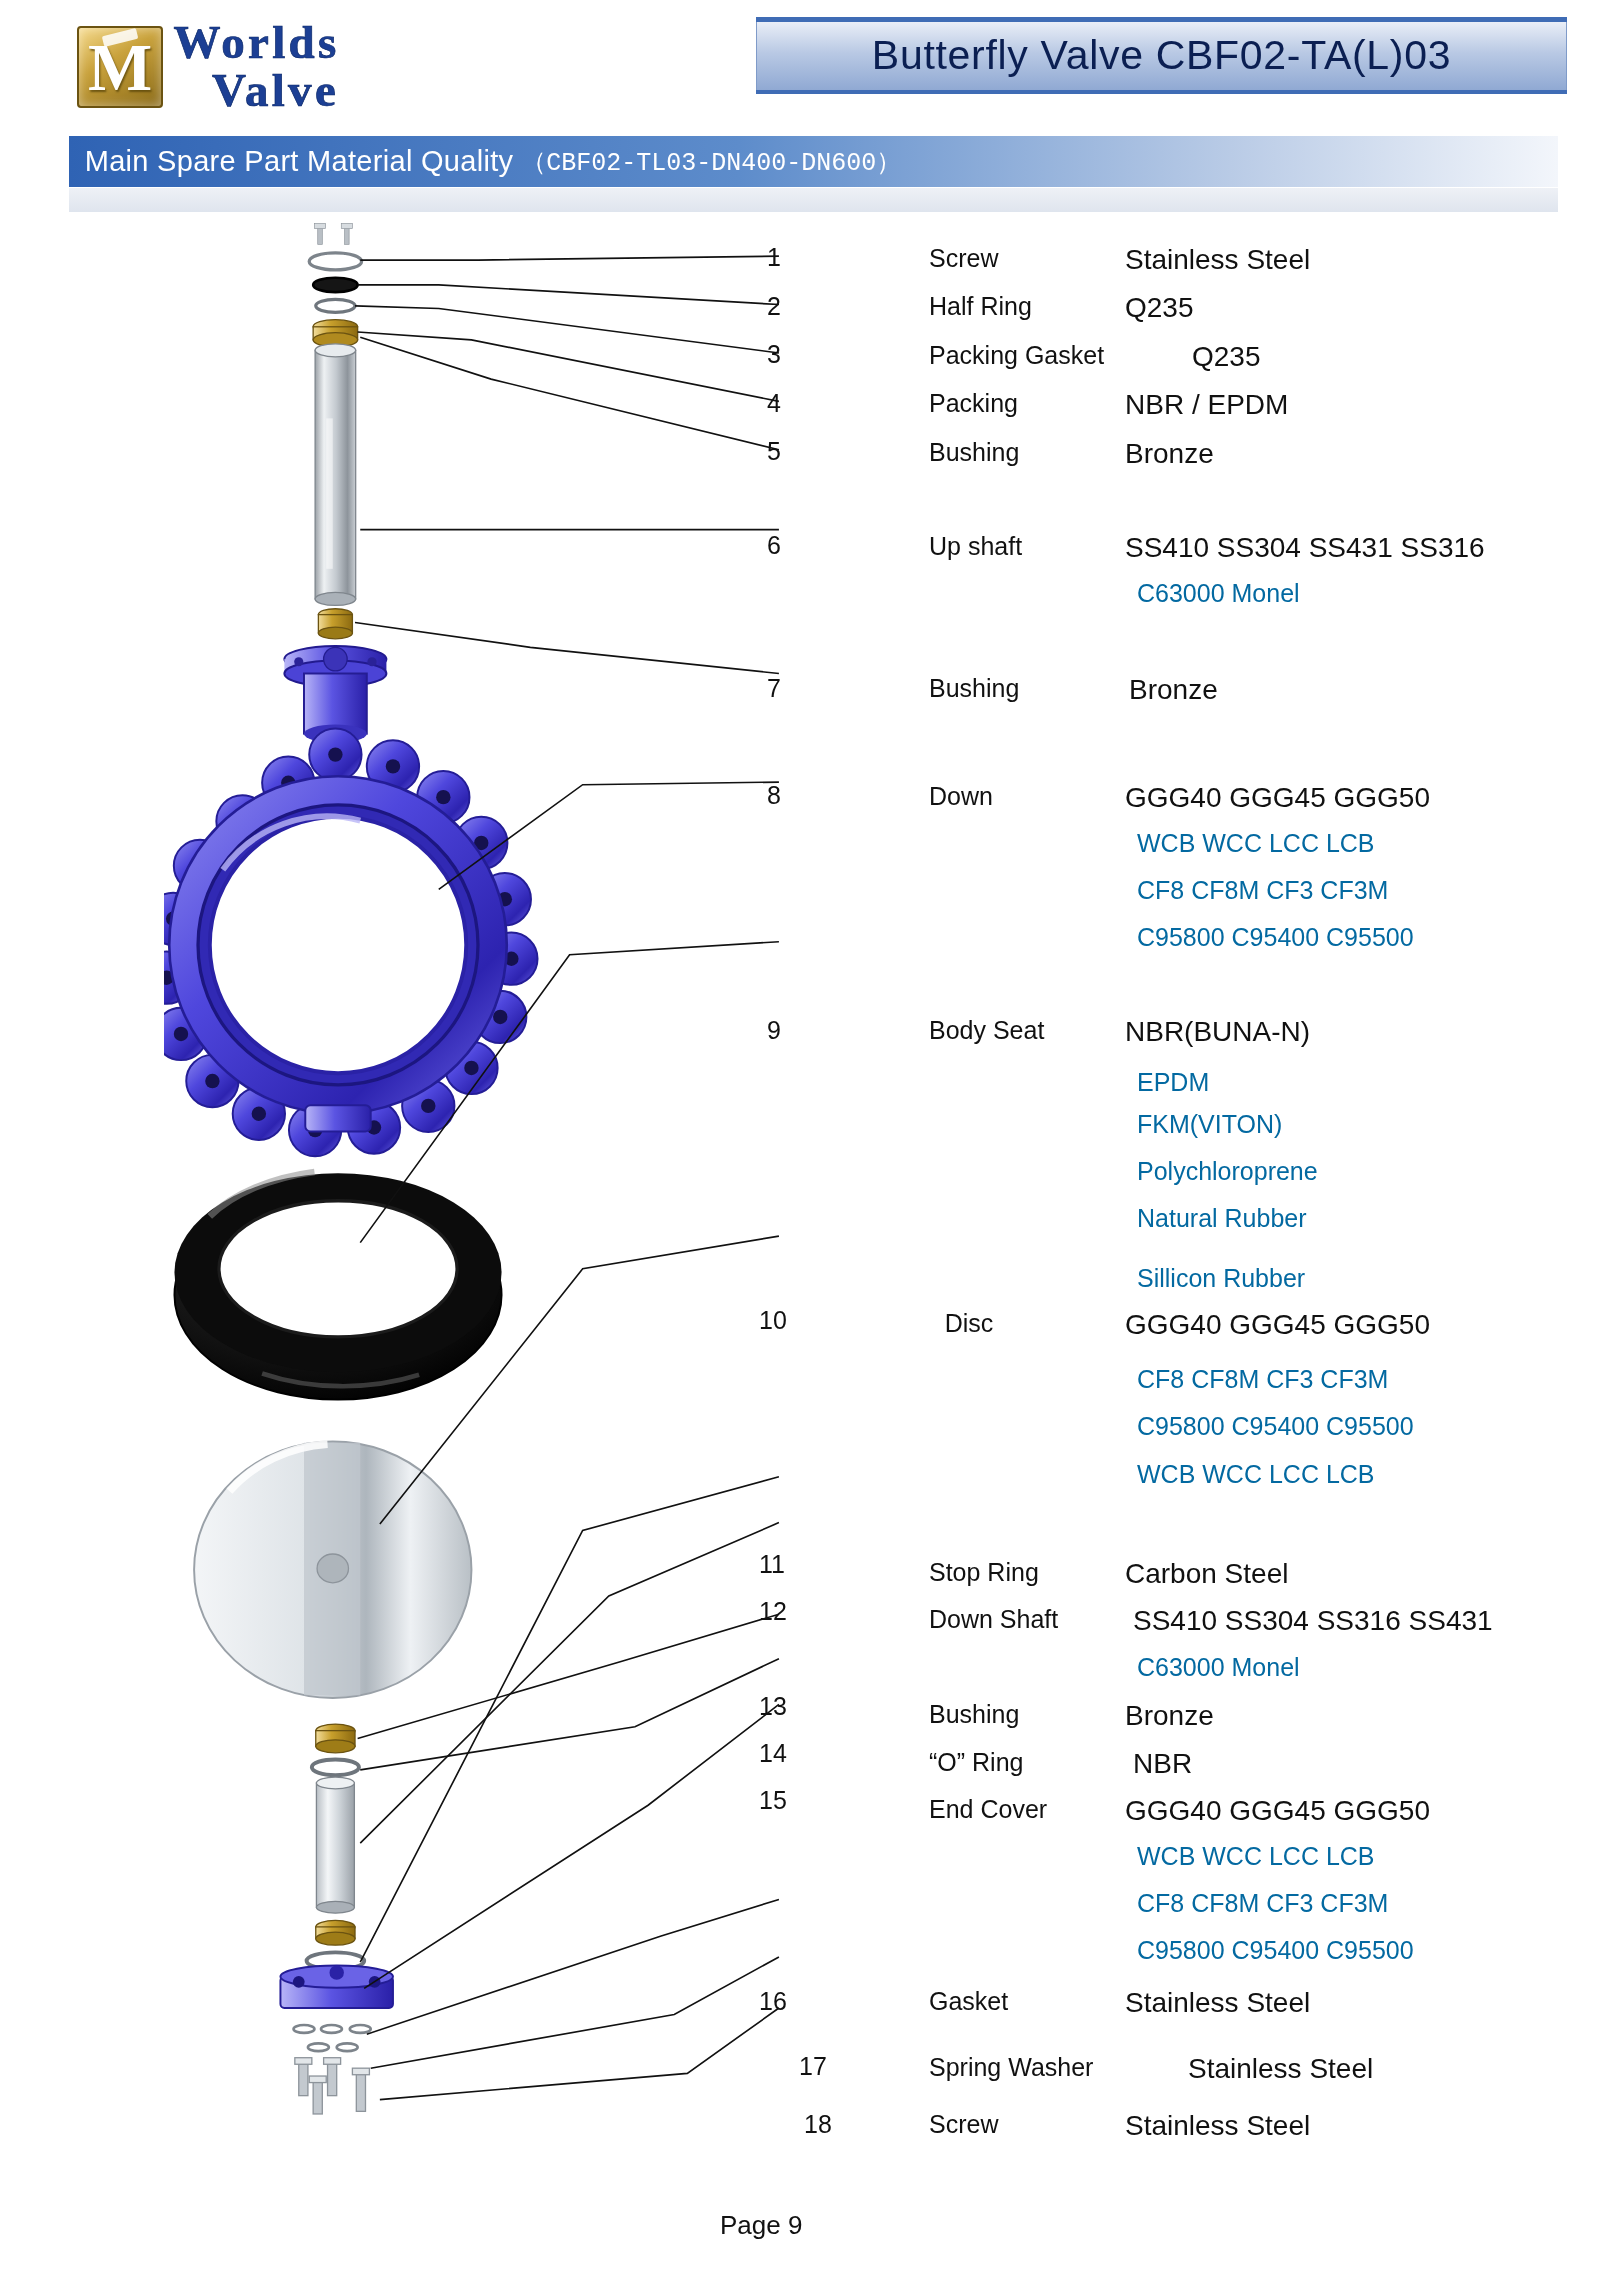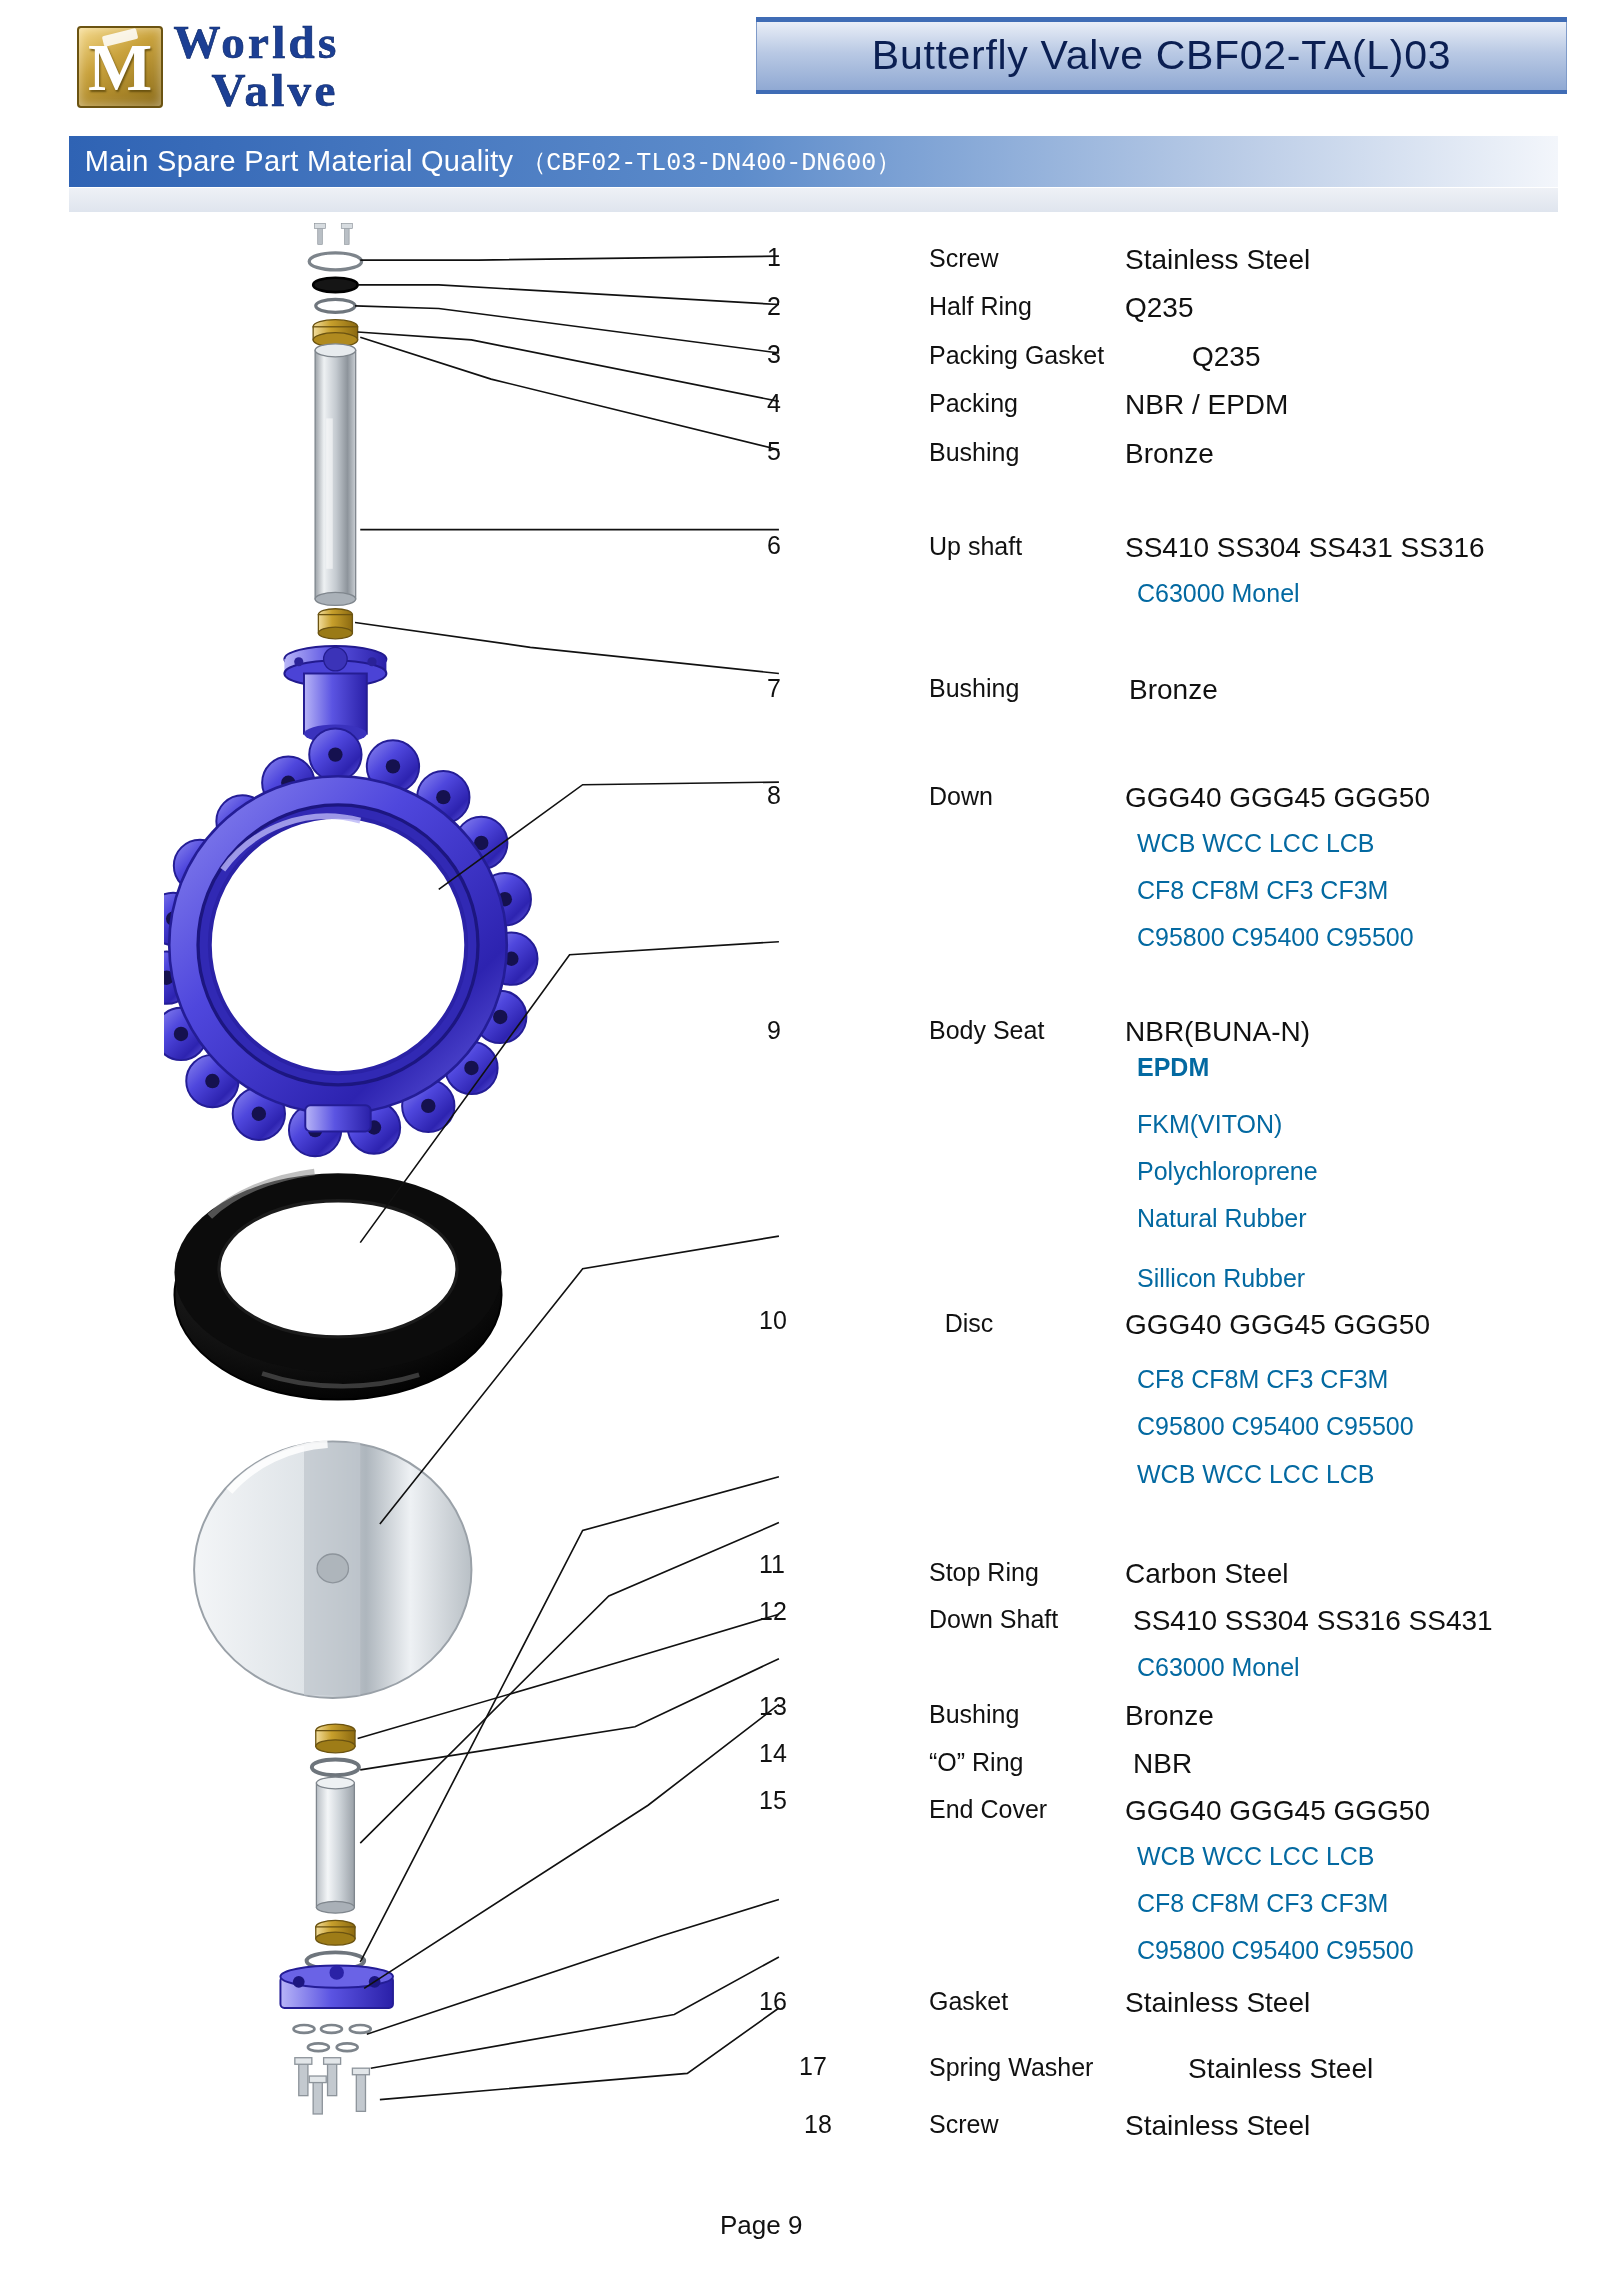--- a/index.html
+++ b/index.html
@@ -59,20 +59,21 @@
     height: 10.5px;
     background: #ffffff;
     opacity: .85;
     border-radius: 2px;
   }
   .logo-text {
     display: flex;
     flex-direction: column;
     justify-content: center;
     line-height: 1.02;
+    text-align: center;
   }
   .logo-text .l1, .logo-text .l2 {
     font-family: "Liberation Serif", serif;
     font-weight: bold;
     letter-spacing: 3.3px;
     color: #1c3f94;
     -webkit-text-stroke: 0.7px #0d2a6b;
   }
   .logo-text .l1 { font-size: 47px; }
   .logo-text .l2 { font-size: 47px; padding-left: 38px; }
@@ -521,21 +522,21 @@
     <span class="p-name">Down</span>
     <span class="p-mat">GGG40 GGG45 GGG50</span>
     <span class="p-mat-extra" style="top:47px;">WCB WCC LCC LCB</span>
     <span class="p-mat-extra" style="top:94px;">CF8 CF8M CF3 CF3M</span>
     <span class="p-mat-extra" style="top:141px;">C95800 C95400 C95500</span>
   </div>
 
   <div class="part-row" style="top:780px;">
     <span class="p-name">Body Seat</span>
     <span class="p-mat">NBR(BUNA-N)</span>
-    <span class="p-mat-extra" style="top:37px;font-weight:bold;">EPDM</span>
+    <span class="p-mat-extra" style="top:52px;">EPDM</span>
     <span class="p-mat-extra" style="top:94px;">FKM(VITON)</span>
     <span class="p-mat-extra" style="top:141px;">Polychloroprene</span>
     <span class="p-mat-extra" style="top:188px;">Natural Rubber</span>
     <span class="p-mat-extra" style="top:220px;margin-top:28px;">Sillicon Rubber</span>
   </div>
 
   <div class="part-row" style="top:1073px;">
     <span class="p-name" style="left:15.7px;">Disc</span>
     <span class="p-mat">GGG40 GGG45 GGG50</span>
     <span class="p-mat-extra" style="top:56px;">CF8 CF8M CF3 CF3M</span>

